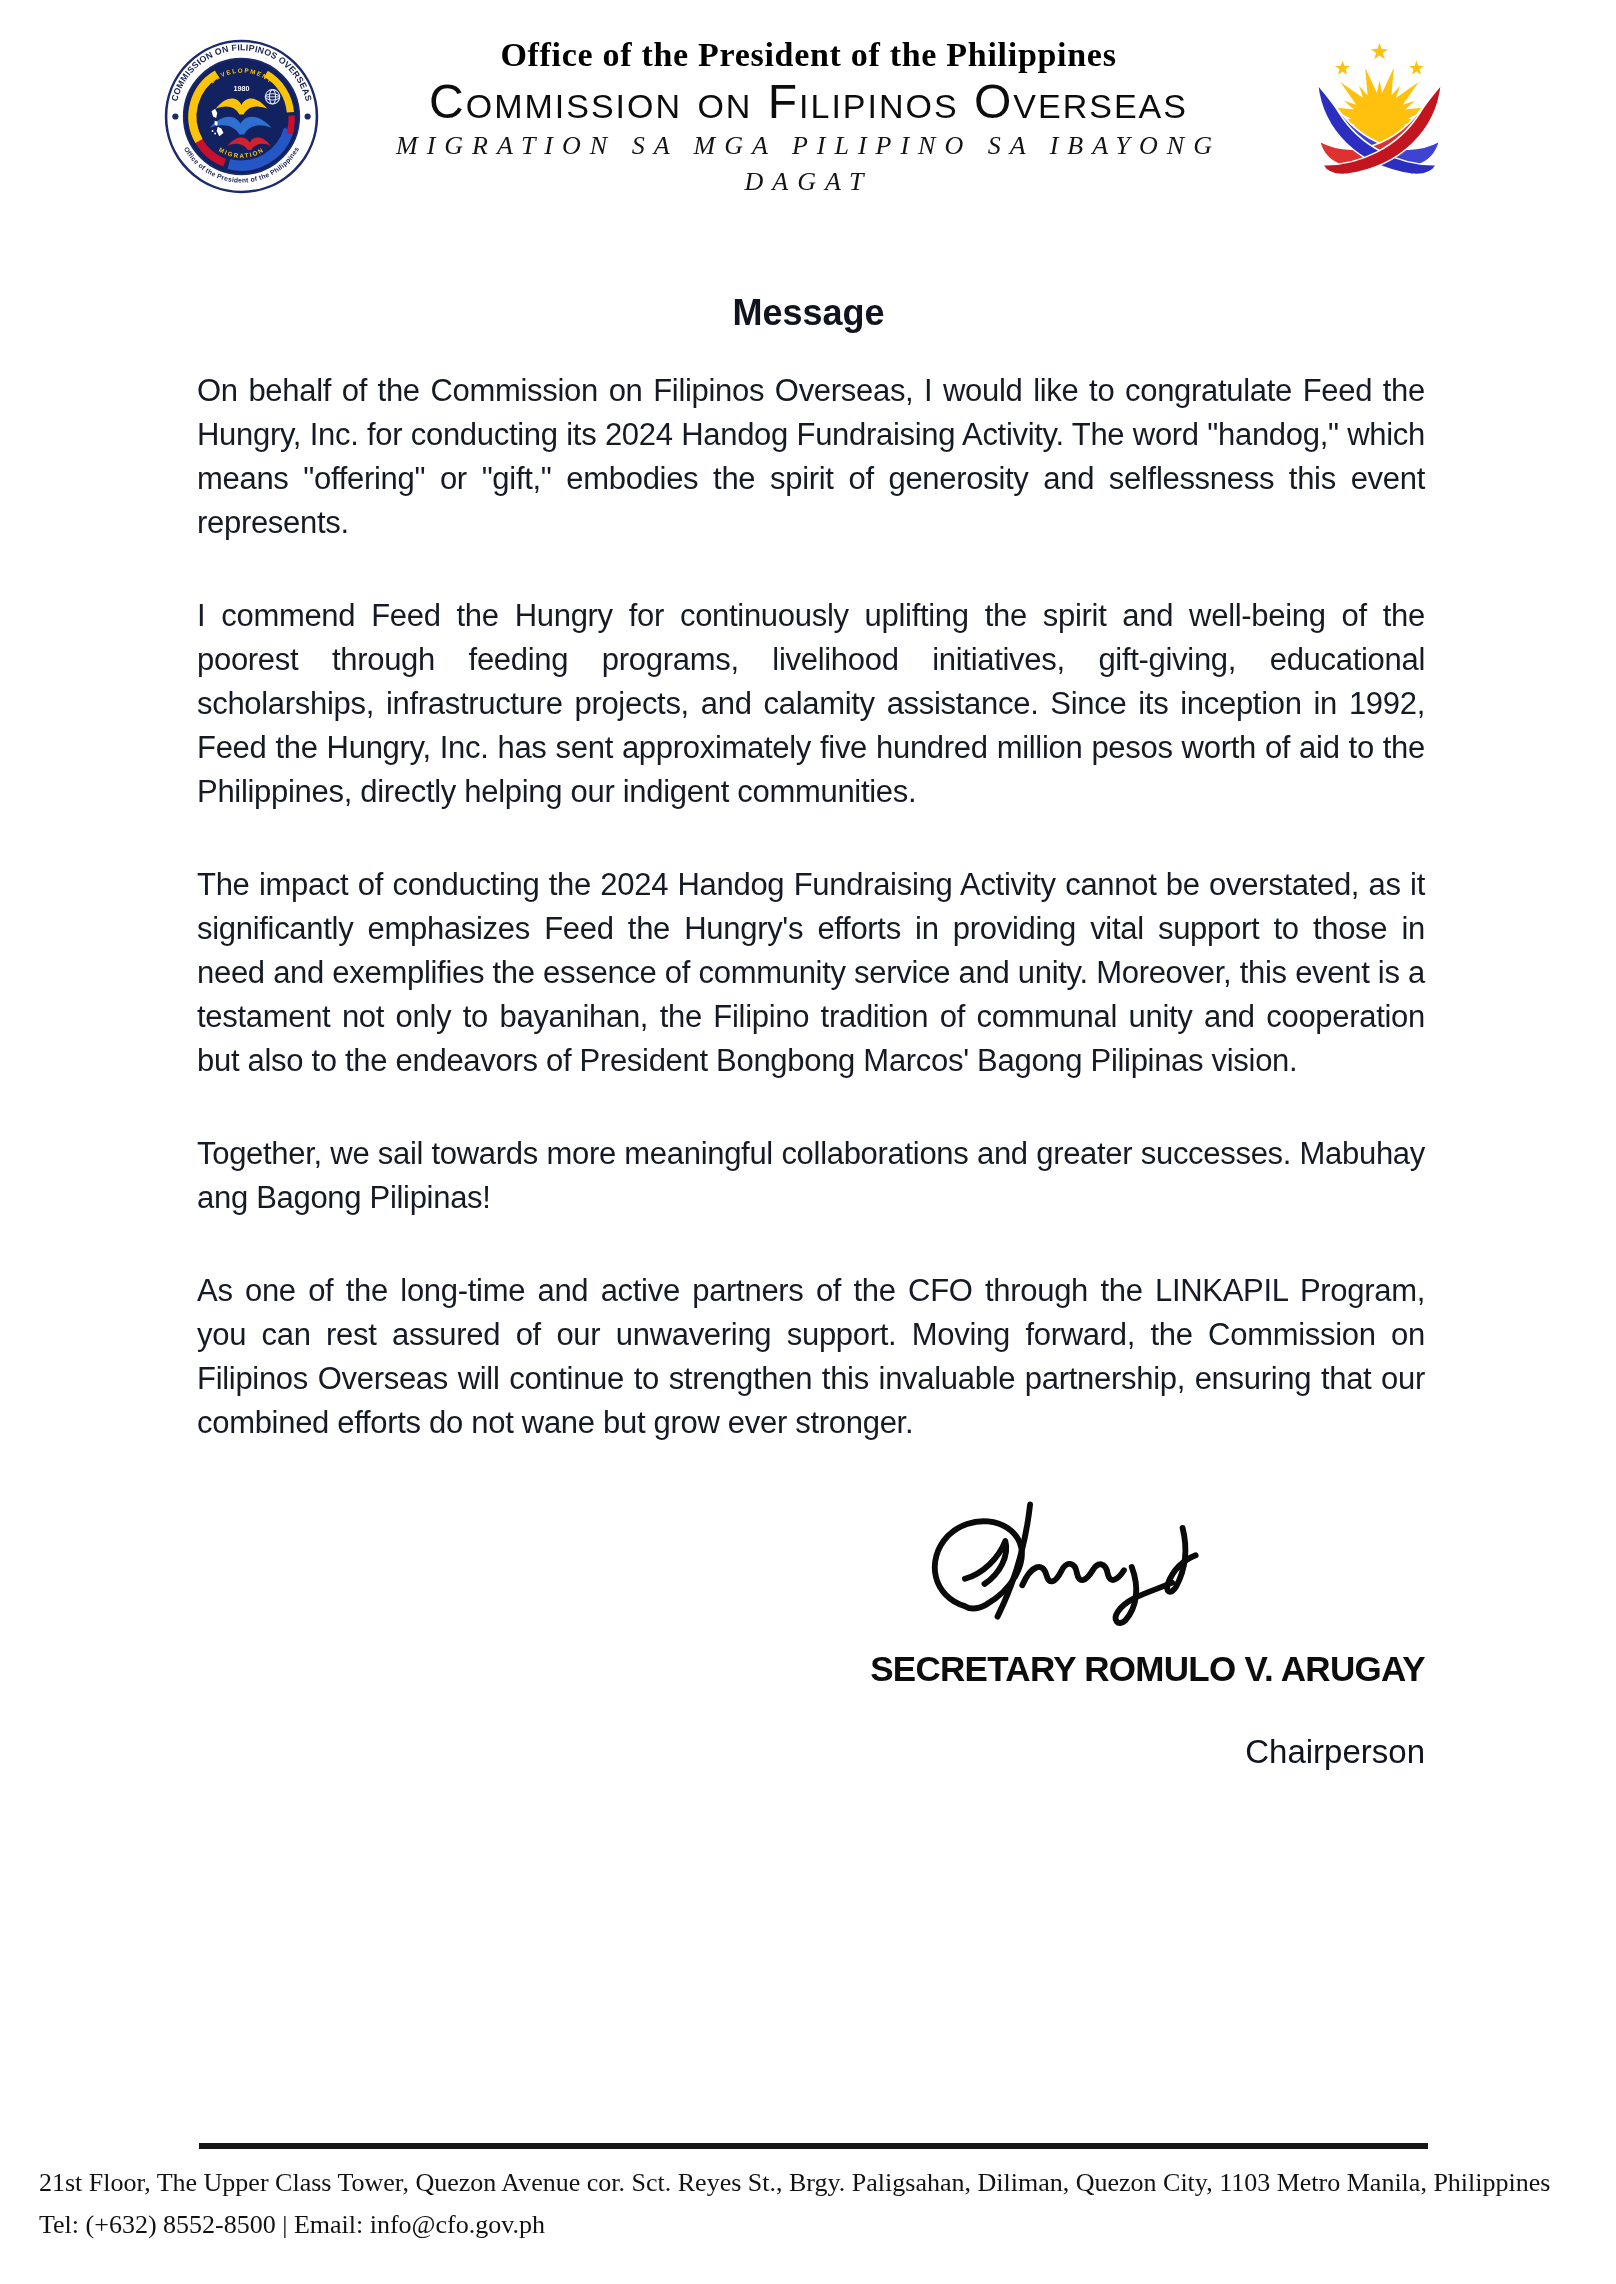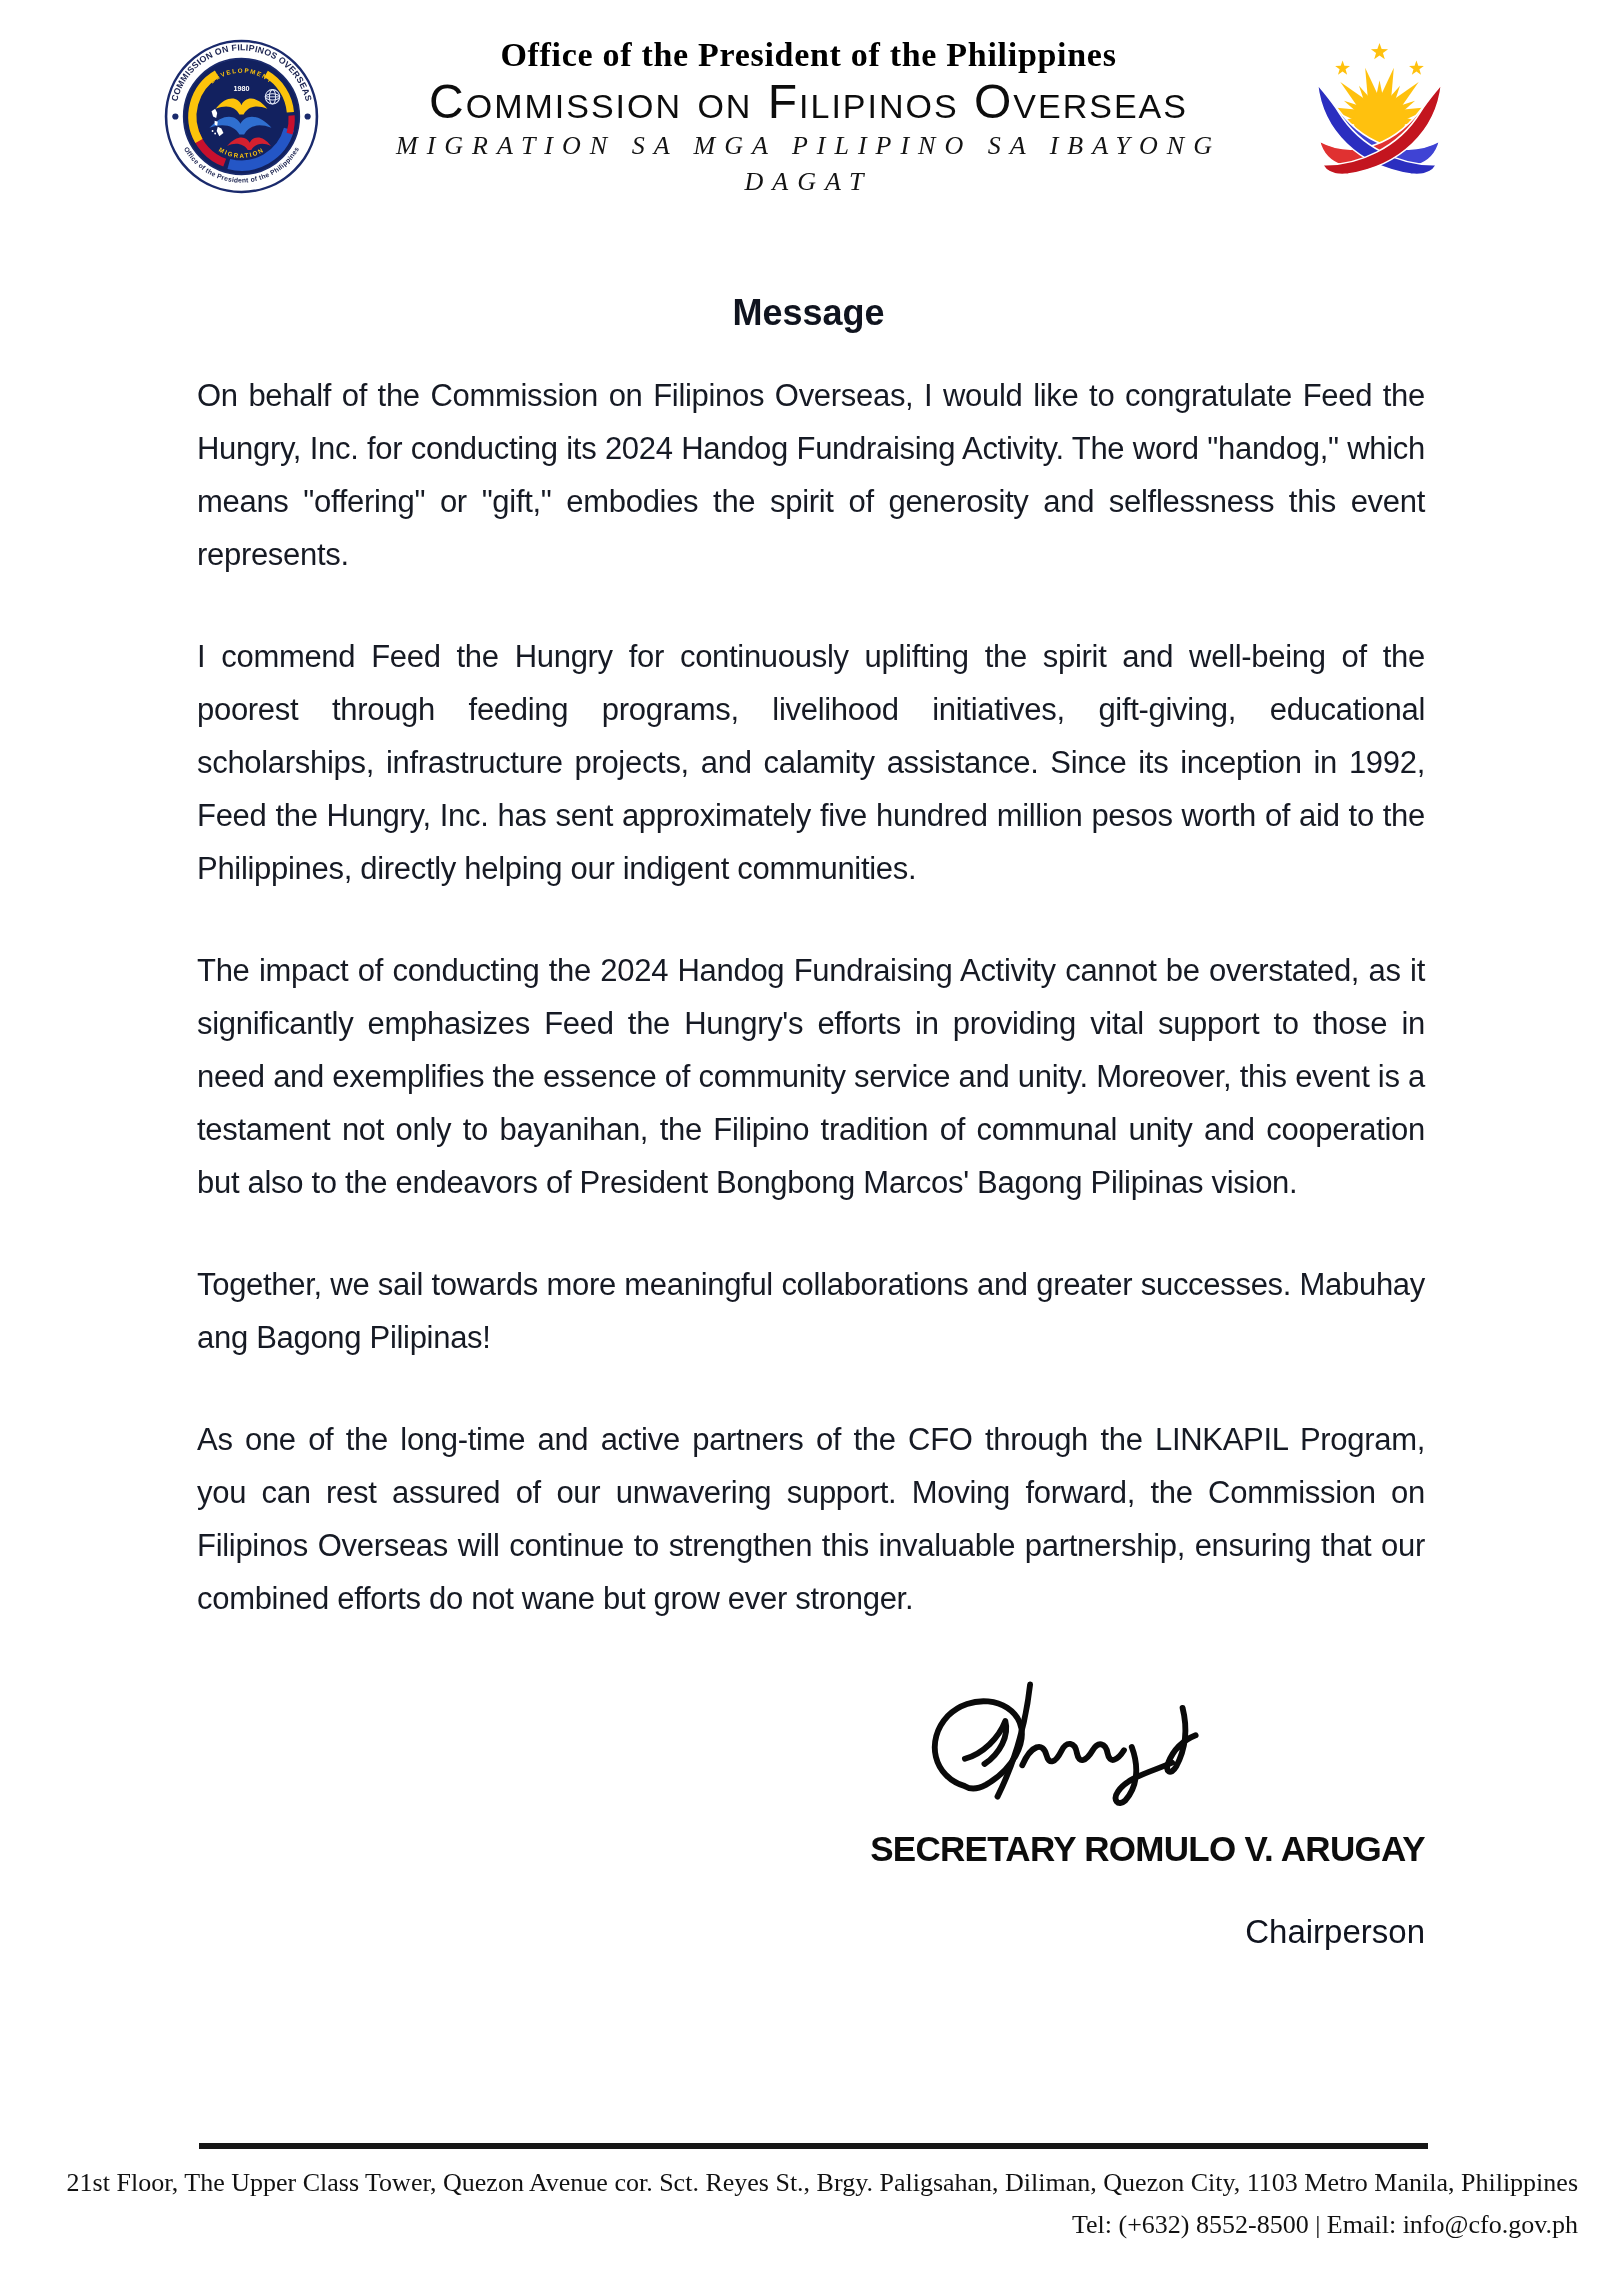--- a/index.html
+++ b/index.html
@@ -25,31 +25,31 @@
     font-size:26px; line-height:36px; letter-spacing:9px; color:#141414;
   }
   
   .doc-title {
     position:absolute; top:292px; left:0; width:100%; text-align:center;
     font-size:36px; font-weight:bold; color:#10141f; margin:0;
   }
   
   .content { position:absolute; left:197px; top:369px; width:1228px; }
   .content p {
-    margin:0 0 49px 0; font-size:31px; line-height:53px;
+    margin:0 0 49px 0; font-size:31px; line-height:44px;
     text-align:justify; letter-spacing:-0.3px; color:#161a24;
   }
   
   .sig-block { width:710px; margin:48px 0 0 auto; text-align:right; }
   .sig-image { display:block; width:365px; height:150px; margin:0 auto; }
   .sig-name { font-size:35px; font-weight:bold; letter-spacing:-0.7px; margin-top:5.2px; color:#0d0d0d; }
   .sig-role { font-size:33px; margin-top:44px; color:#10141f; }
   
   .footer-rule { position:absolute; left:199px; top:2143px; width:1229px; height:5.9px; background:#161616; }
-  .footer-line { position:absolute; left:39px; right:39px; text-align:right;
+  .footer-line { position:absolute; left:39px; right:39px; text-align:left;
     font-family:"Liberation Serif", serif; font-size:26px; color:#121212; }
   .footer-line.l1 { top:2168px; }
   .footer-line.l2 { top:2210px; }
 </style>
 </head>
 <body>
 
 <div class="page">
 
   <header>

